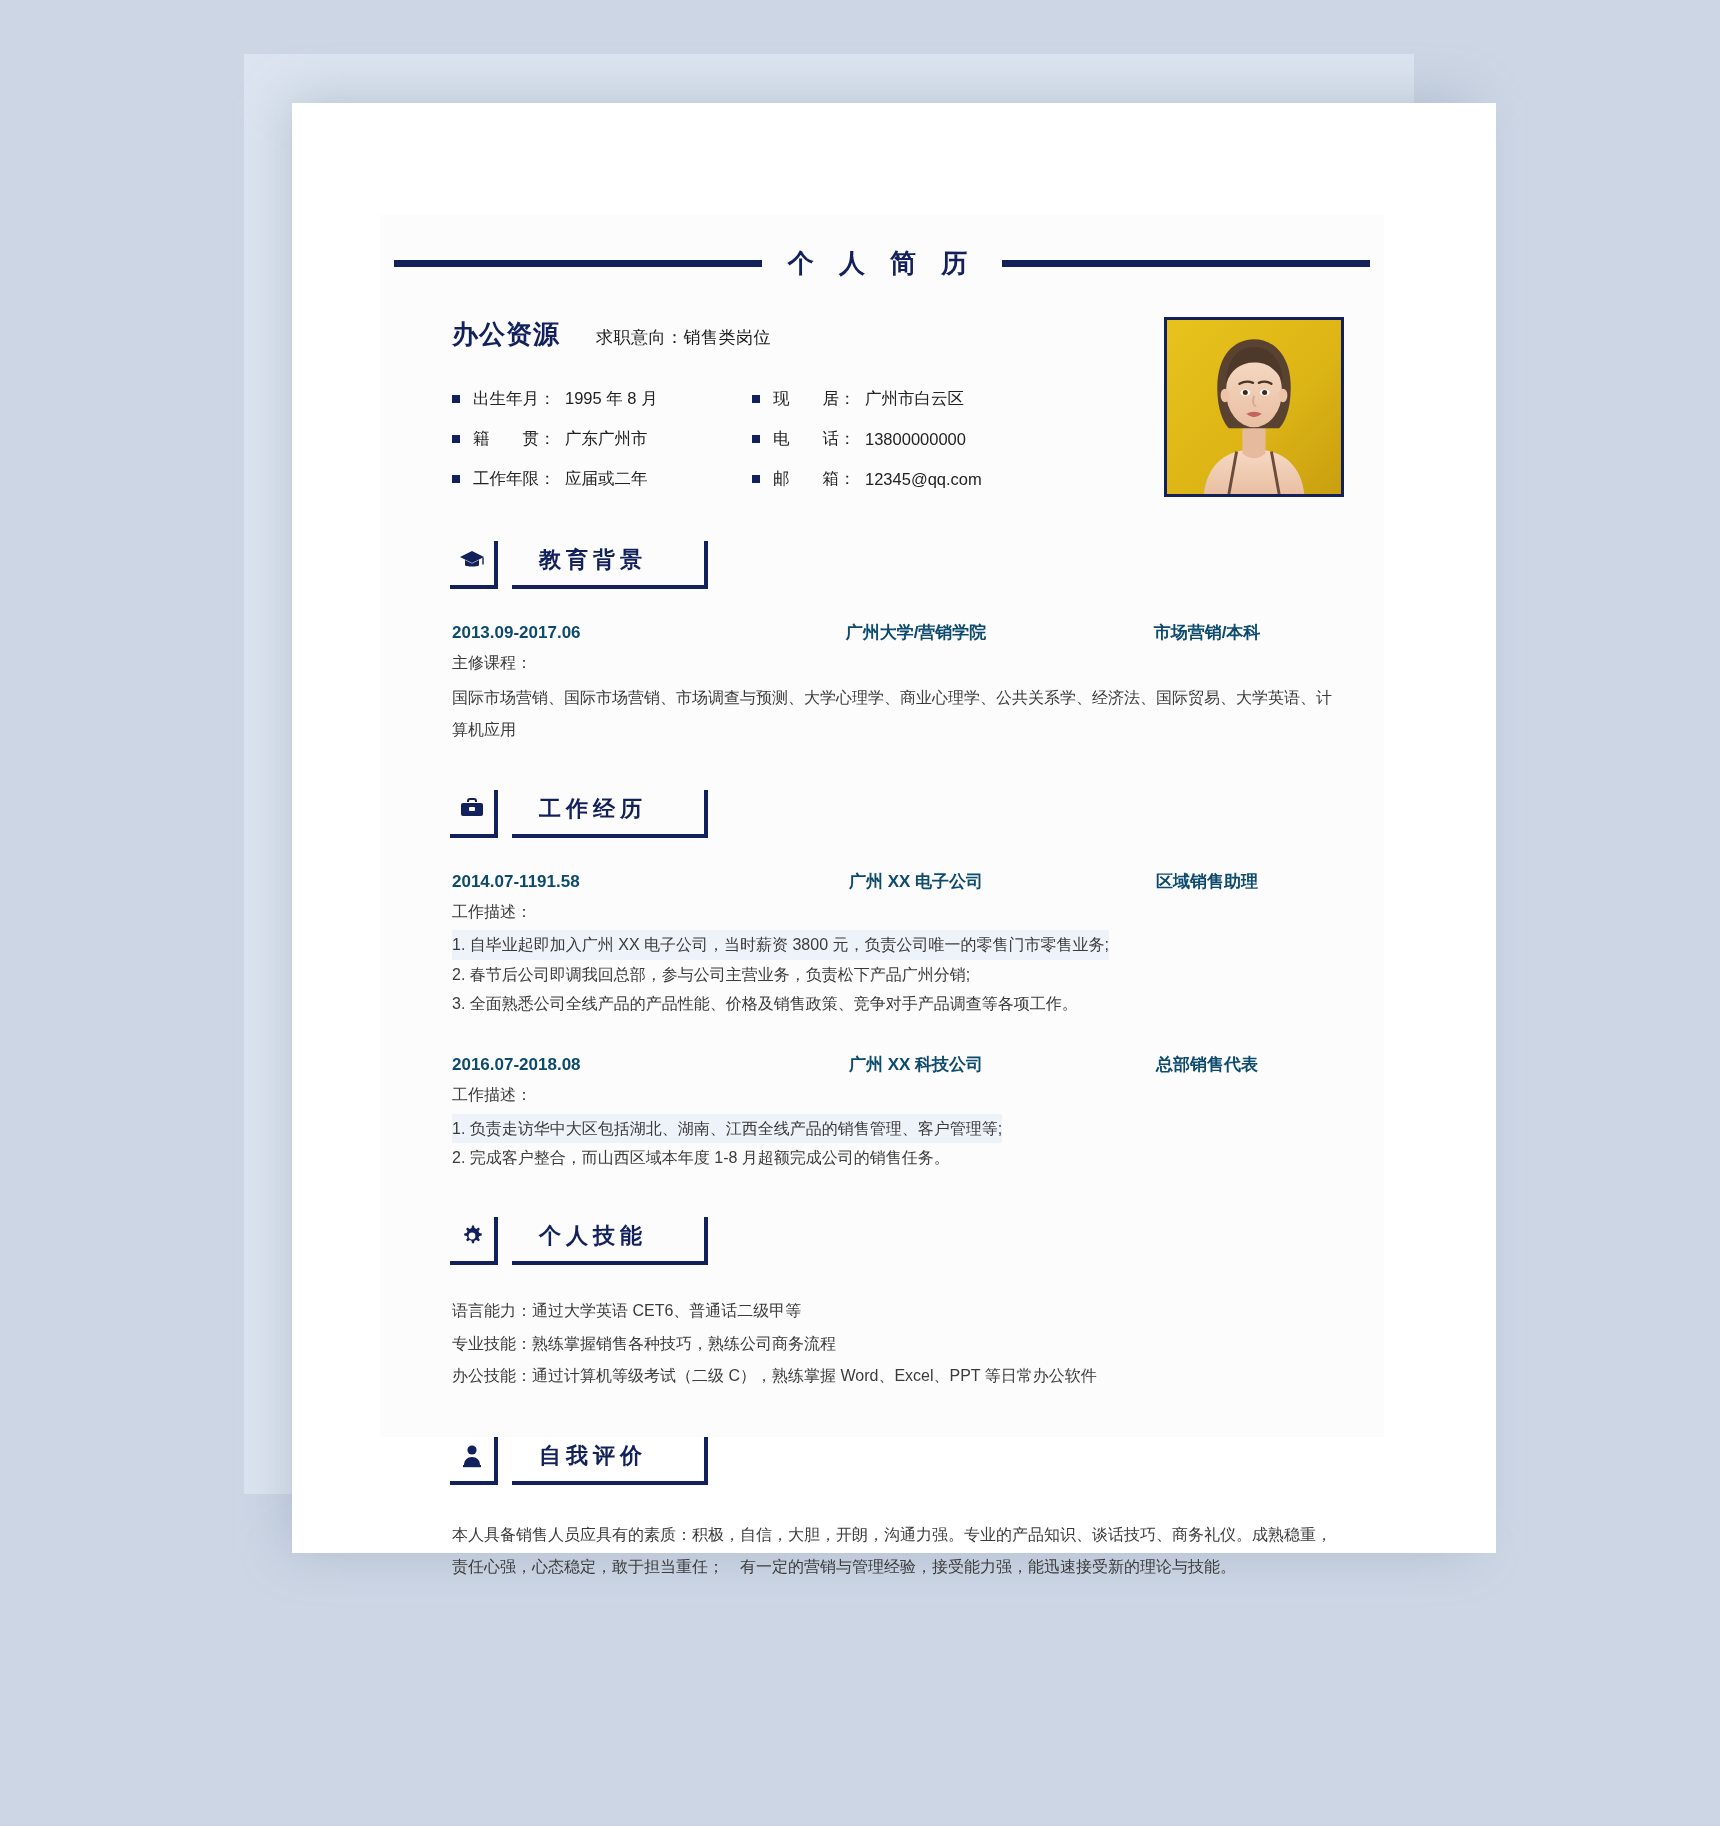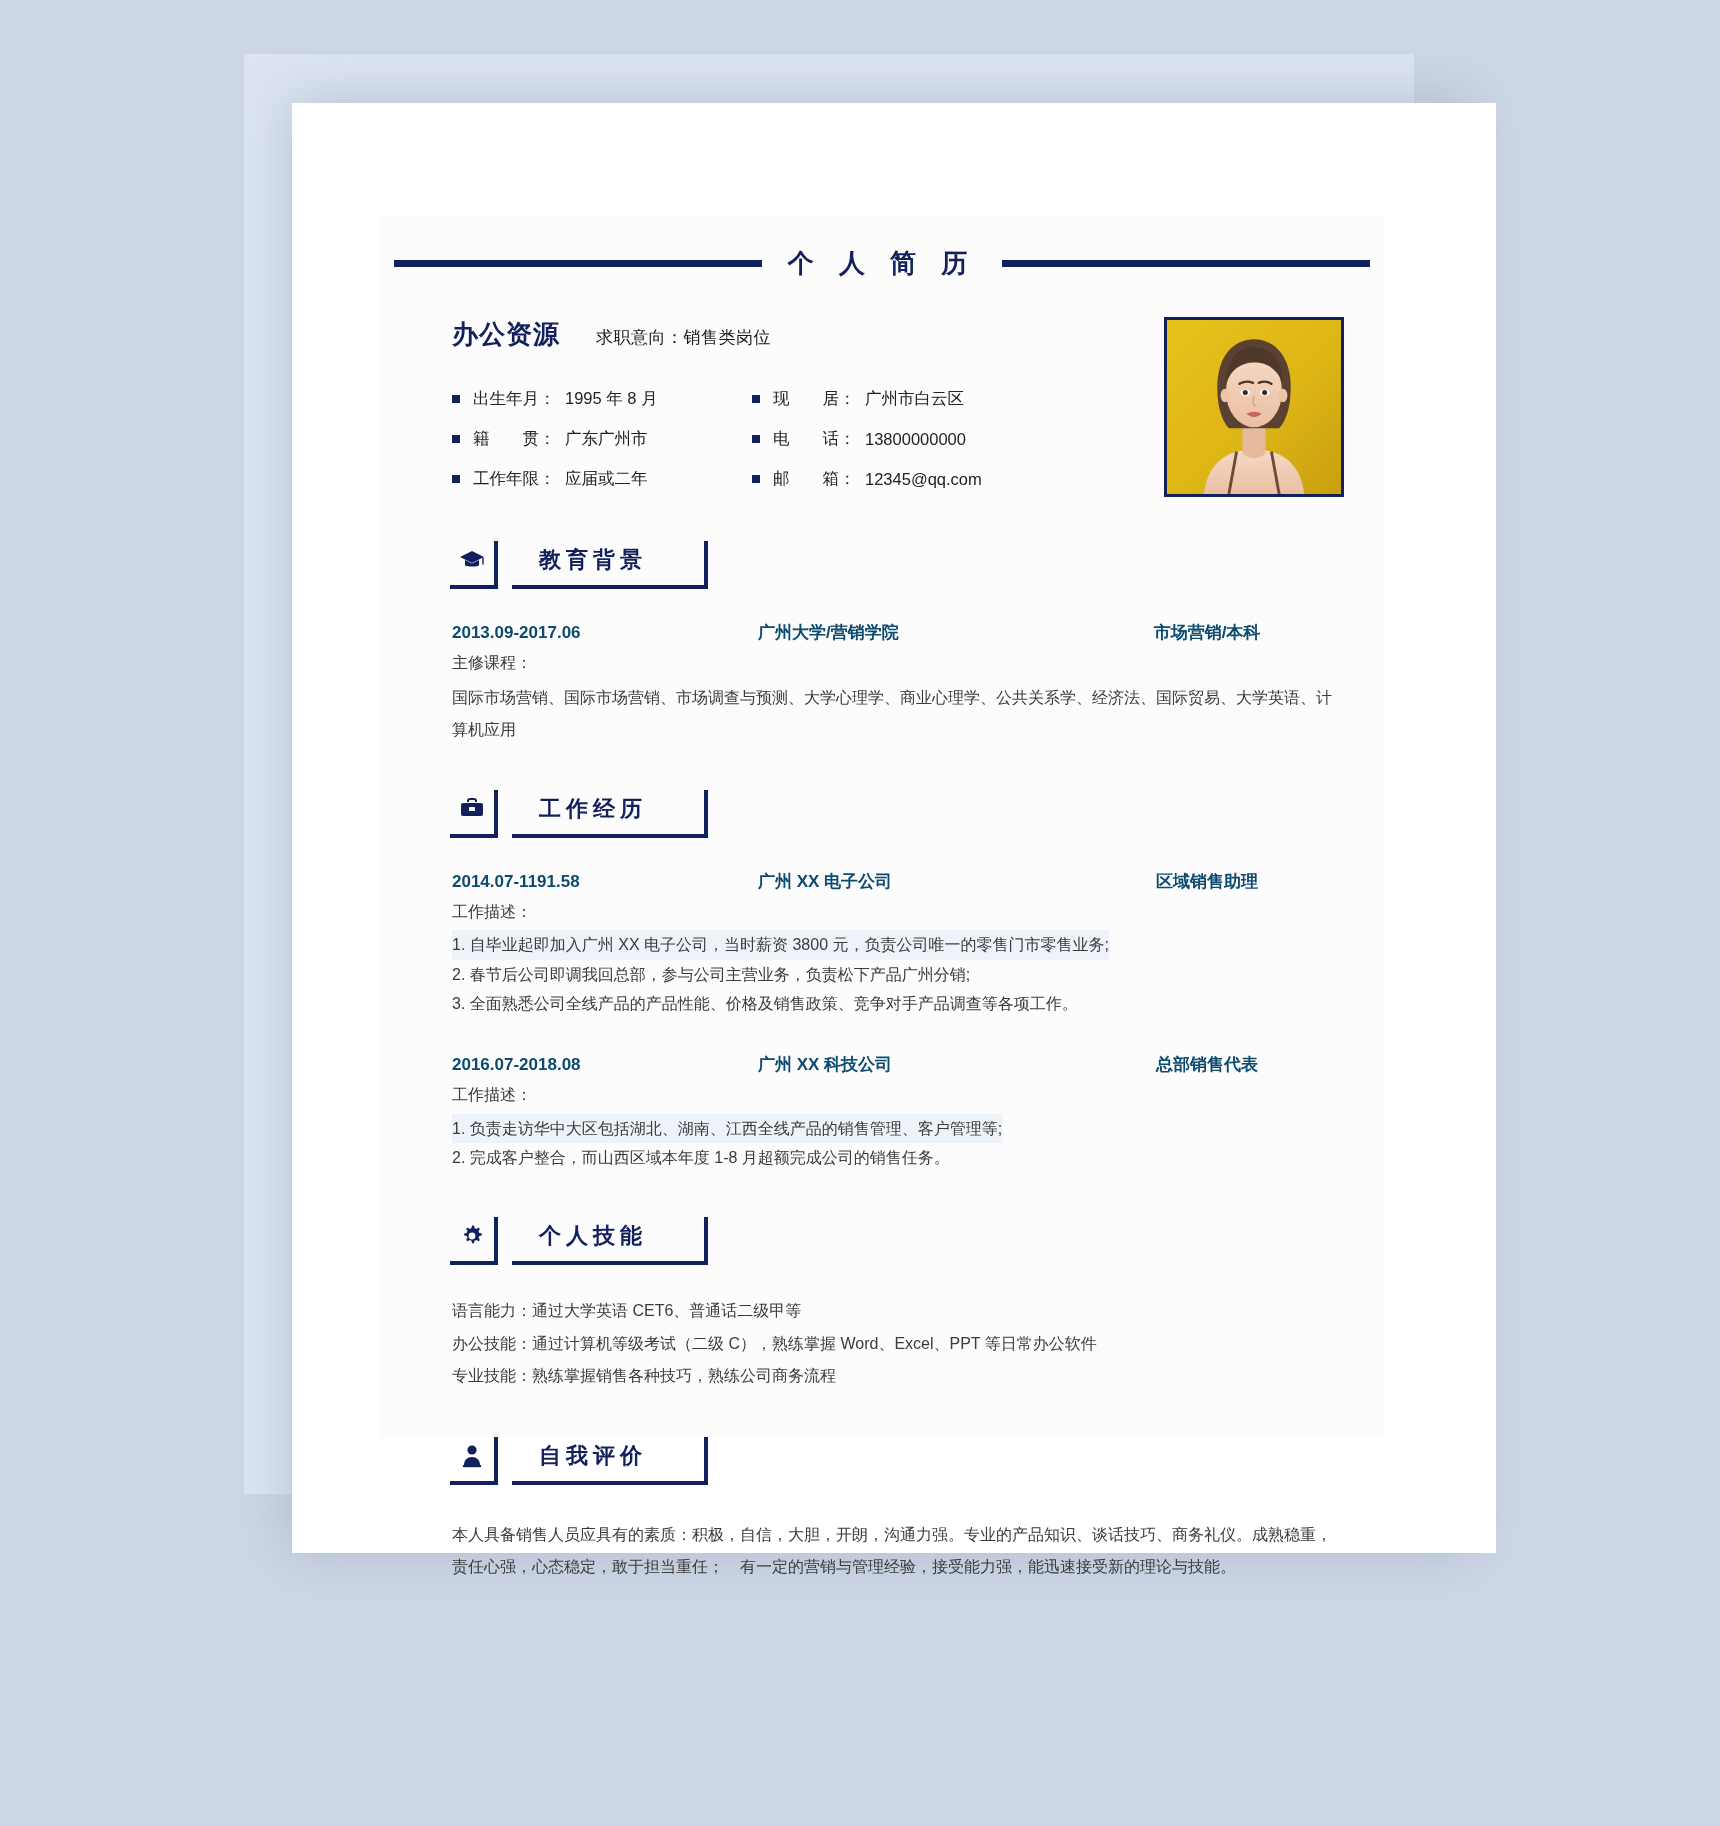--- a/index.html
+++ b/index.html
@@ -198,21 +198,21 @@
   .entry { margin-top: 26px; padding-left: 16px; }
   .entry-row {
     display: flex;
     align-items: baseline;
     font-size: 17px;
     font-weight: bold;
     color: #0c4a6e;
     margin-top: 32px;
   }
   .e-date  { width: 306px; flex: 0 0 306px; }
-  .e-org   { width: 316px; flex: 0 0 316px; }
+  .e-org   { width: 316px; flex: 0 0 316px; text-align: center; }
   .e-role  { flex: 1; text-align: center; padding-right: 4px; }
 
   .body-line {
     font-size: 16px;
     color: #3b3b3b;
     line-height: 1.85;
     margin-top: 4px;
   }
   .body-line.hl {
     background: #eef2f9;
@@ -409,22 +409,22 @@
             <circle cx="12" cy="12" r="3.4" fill="#fcfcfd"></circle>
           </svg>
         </div>
         <div class="sh-title-box">
           <span class="sh-title">个人技能</span>
         </div>
       </div>
 
       <div class="skill-block">
         <div class="skill-line">语言能力：通过大学英语 CET6、普通话二级甲等</div>
+        <div class="skill-line">专业技能：熟练掌握销售各种技巧，熟练公司商务流程</div>
         <div class="skill-line">办公技能：通过计算机等级考试（二级 C），熟练掌握 Word、Excel、PPT 等日常办公软件</div>
-        <div class="skill-line">专业技能：熟练掌握销售各种技巧，熟练公司商务流程</div>
       </div>
     </div>
 
     <div class="section">
       <div class="section-head">
         <div class="sh-icon-box">
           <svg width="20" height="24" viewBox="0 0 20 24">
             <circle cx="10" cy="6" r="4.6" fill="#12205c"></circle>
             <path d="M2 21 c0 -5.2 3.6 -8 8 -8 c4.4 0 8 2.8 8 8 Z" fill="#12205c"></path>
             <rect x="1" y="21" width="18" height="2.2" fill="#12205c"></rect>

